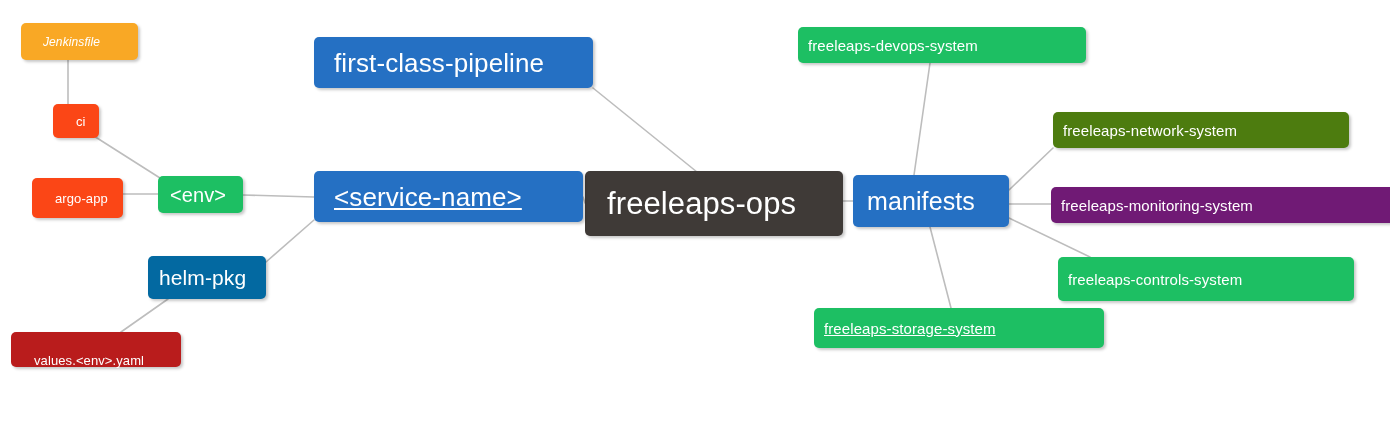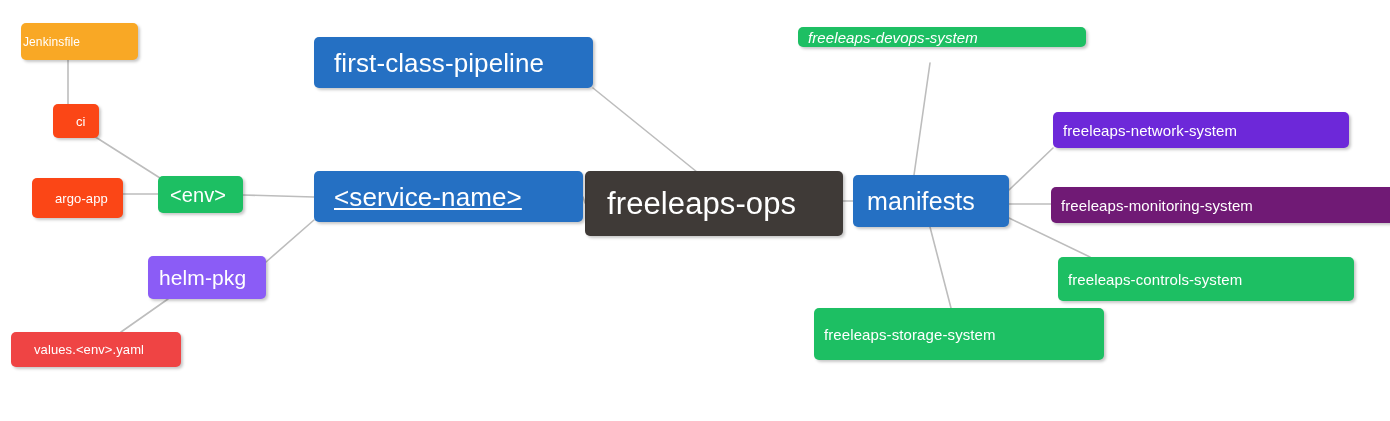--- a/index.html
+++ b/index.html
@@ -70,21 +70,22 @@
   .size-l3 {
     font-size: 15px;
     padding: 0 10px;
   }
   .size-l4 {
     font-size: 13px;
     padding: 0 23px;
   }
   .size-l5 {
     font-size: 12px;
-    padding: 0 2px;
+    padding: 0 22px;
+    font-style: italic;
   }
 </style>
 </head>
 <body>
 
 <div id="mindmap-canvas">
 
   <svg id="edge-layer" viewBox="0 0 1390 421" xmlns="http://www.w3.org/2000/svg">
       <path d="M 585 203 L 583 197" stroke="#bdbdbd" stroke-width="1.6" fill="none" stroke-linecap="round"></path>
       <path d="M 593 88 L 697 172" stroke="#bdbdbd" stroke-width="1.6" fill="none" stroke-linecap="round"></path>
@@ -111,45 +112,45 @@
       </div>
       <div class="mm-node size-l1" style="left: 314px; top: 37px; width: 279px; height: 51px; background: rgb(37, 112, 195);">
         <span class="mm-label">first-class-pipeline</span>
       </div>
       <div class="mm-node size-l1b" style="left: 853px; top: 175px; width: 156px; height: 52px; background: rgb(37, 112, 195);">
         <span class="mm-label">manifests</span>
       </div>
       <div class="mm-node size-l2" style="left: 158px; top: 176px; width: 85px; height: 37px; background: rgb(29, 191, 99);">
         <span class="mm-label">&lt;env&gt;</span>
       </div>
-      <div class="mm-node size-l2b" style="left: 148px; top: 256px; width: 118px; height: 43px; background: #8b5cf6;">
+      <div class="mm-node size-l2b" style="left: 148px; top: 256px; width: 118px; height: 43px; background: #0369a1;">
         <span class="mm-label">helm-pkg</span>
       </div>
       <div class="mm-node size-l4" style="left: 53px; top: 104px; width: 33px; height: 34px; background: rgb(251, 70, 22);">
         <span class="mm-label">ci</span>
       </div>
       <div class="mm-node size-l5" style="left: 21px; top: 23px; width: 117px; height: 37px; background: rgb(249, 168, 37);">
         <span class="mm-label">Jenkinsfile</span>
       </div>
       <div class="mm-node size-l4" style="left: 32px; top: 178px; width: 91px; height: 40px; background: rgb(251, 70, 22);">
         <span class="mm-label">argo-app</span>
       </div>
-      <div class="mm-node size-l4" style="left: 11px; top: 332px; width: 170px; height: 35px; background: #ef4444;">
+      <div class="mm-node size-l4" style="left: 11px; top: 332px; width: 170px; height: 35px; background: #b91c1c; align-items: flex-end;">
         <span class="mm-label">values.&lt;env&gt;.yaml</span>
       </div>
-      <div class="mm-node size-l3" style="left: 798px; top: 27px; width: 288px; height: 20px; background: rgb(29, 191, 99); font-style: italic;">
+      <div class="mm-node size-l3" style="left: 798px; top: 27px; width: 288px; height: 36px; background: rgb(29, 191, 99);">
         <span class="mm-label">freeleaps-devops-system</span>
       </div>
-      <div class="mm-node size-l3" style="left: 1053px; top: 112px; width: 296px; height: 36px; background: #6d28d9;">
+      <div class="mm-node size-l3" style="left: 1053px; top: 112px; width: 296px; height: 36px; background: #4d7c0f;">
         <span class="mm-label">freeleaps-network-system</span>
       </div>
       <div class="mm-node size-l3" style="left: 1051px; top: 187px; width: 380px; height: 36px; background: #701a75;">
         <span class="mm-label">freeleaps-monitoring-system</span>
       </div>
       <div class="mm-node size-l3" style="left: 1058px; top: 257px; width: 296px; height: 44px; background: rgb(29, 191, 99);">
         <span class="mm-label">freeleaps-controls-system</span>
       </div>
-      <div class="mm-node size-l3" style="left: 814px; top: 308px; width: 290px; height: 52px; background: rgb(29, 191, 99);">
+      <div class="mm-node size-l3" style="left: 814px; top: 308px; width: 290px; height: 40px; background: rgb(29, 191, 99); text-decoration: underline;">
         <span class="mm-label">freeleaps-storage-system</span>
       </div>
     </div>
 
 </div>
 
 </body></html>

